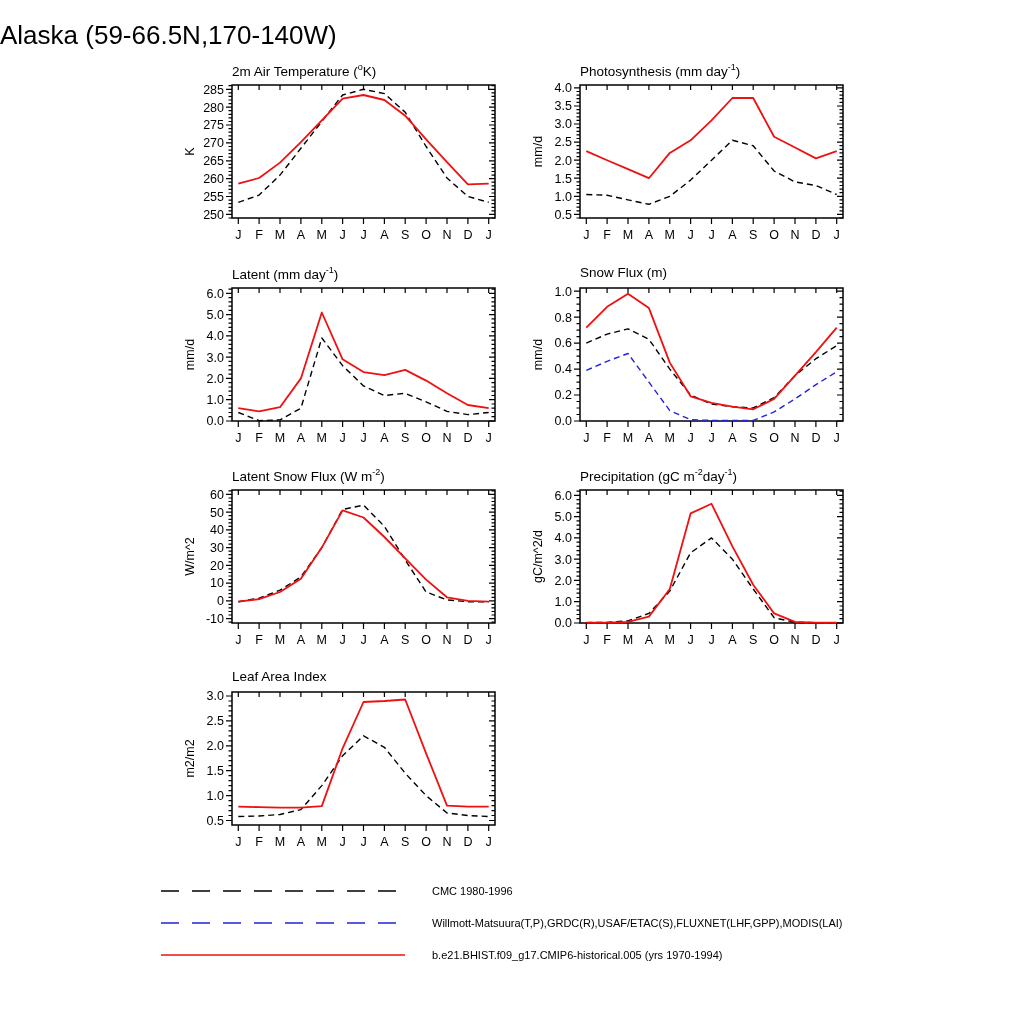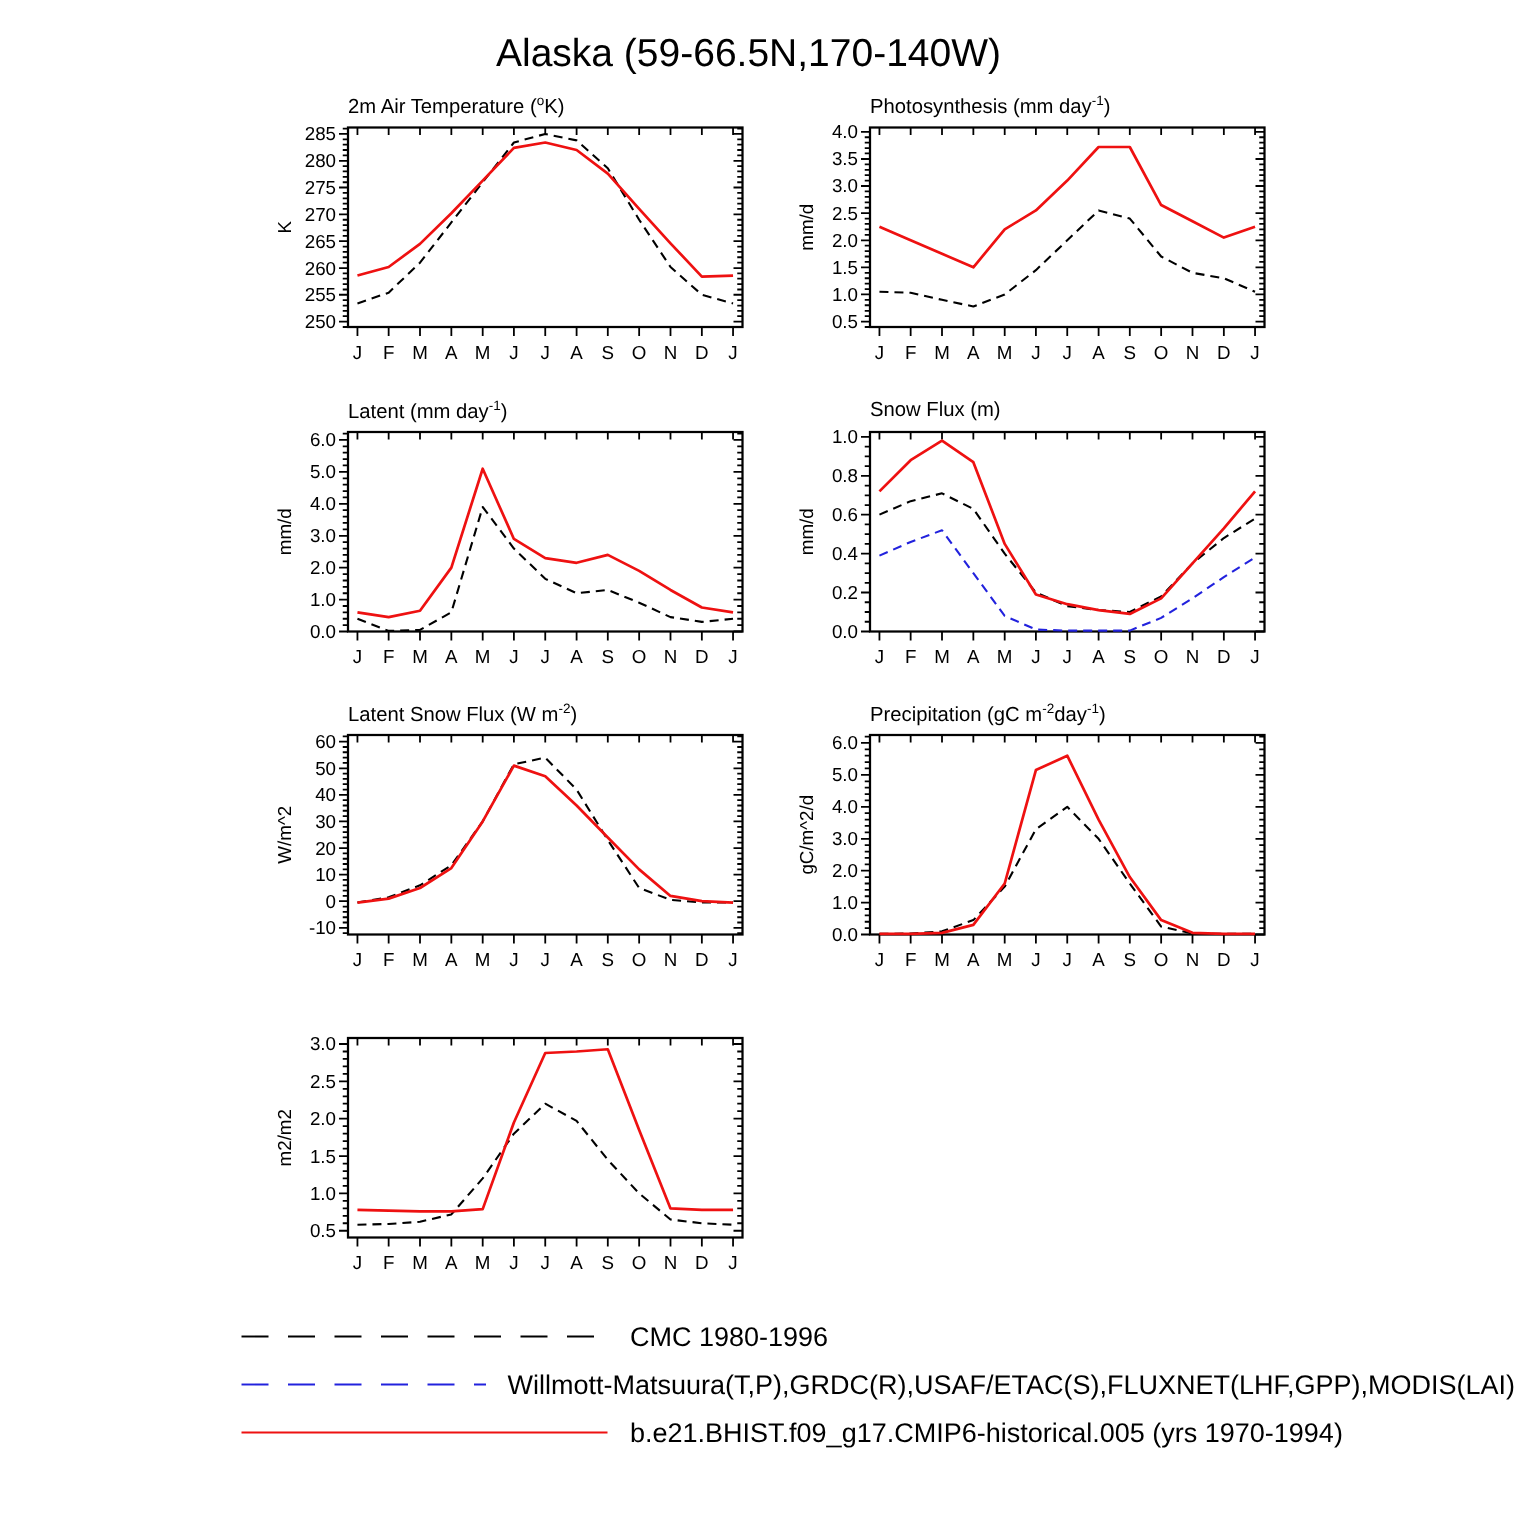--- a/index.html
+++ b/index.html
@@ -1,36 +1,36 @@
 <!DOCTYPE html>
 <html><head>
 <meta charset="utf-8">
 <style>
   html,body{margin:0;padding:0;background:#fff;}
   body{width:1024px;height:1024px;position:relative;overflow:hidden;
        font-family:"Liberation Sans","DejaVu Sans",sans-serif;color:#000;}
   #figure{position:absolute;left:0;top:0;width:1024px;height:1024px;}
-  #main-title{position:absolute;left:0;top:20px;width:998px;text-align:center;
+  #main-title{position:absolute;left:0;top:20px;width:998px;text-align:left;
               font-size:26px;letter-spacing:0px;}
   .panel{position:absolute;width:334px;height:200px;}
   .panel-title{position:absolute;left:56px;top:11px;width:263px;height:18px;
                font-size:13.5px;white-space:nowrap;}
   .panel-title sup{font-size:9px;}
   .panel-ylabel{position:absolute;left:-52px;top:93px;width:133px;height:15px;
                 text-align:center;font-size:12.5px;transform:rotate(-90deg);}
   .panel-svg{position:absolute;left:0;top:26px;}
   .panel-svg text{font-family:"Liberation Sans","DejaVu Sans",sans-serif;font-size:12.5px;fill:#000;}
   
   .p-r1c1{left:176px;top:51px;}  .p-r1c2{left:524px;top:51px;}
   .p-r2c1{left:176px;top:254px;} .p-r2c2{left:524px;top:254px;}
   .p-r3c1{left:176px;top:456px;} .p-r3c2{left:524px;top:456px;}
   .p-r4c1{left:176px;top:658px;}
   #legend{position:absolute;left:160px;top:882px;width:850px;}
   .legend-row{display:flex;align-items:center;height:18px;margin-bottom:14px;}
-  .legend-label{font-size:18px;margin-left:14px;white-space:nowrap;}
+  .legend-label{font-size:11px;margin-left:26px;white-space:nowrap;}
 </style>
 </head>
 <body>
 
 <div id="figure">
 
   <div id="main-title">Alaska (59-66.5N,170-140W)</div>
 
   <div class="panel p-r1c1">
     <div class="panel-title"><span>2m Air Temperature (</span><sup>o</sup><span>K)</span></div>
@@ -215,20 +215,21 @@
         <text x="250.1" y="162" text-anchor="middle">O</text>
         <text x="271.0" y="162" text-anchor="middle">N</text>
         <text x="291.9" y="162" text-anchor="middle">D</text>
         <text x="312.7" y="162" text-anchor="middle">J</text>
         <polyline points="62.3,140.6 83.1,140.4 104.0,138.9 124.9,131.4 145.8,109.1 166.6,70.8 187.5,55.9 208.4,77.2 229.2,107.0 250.1,135.7 271.0,140.4 291.9,140.6 312.7,140.6" fill="none" stroke="#000000" stroke-width="1.4" stroke-linejoin="round" stroke-dasharray="6,4"></polyline>
         <polyline points="62.3,140.6 83.1,140.6 104.0,139.9 124.9,134.6 145.8,107.0 166.6,31.4 187.5,21.8 208.4,64.4 229.2,102.7 250.1,131.4 271.0,139.9 291.9,140.6 312.7,140.6" fill="none" stroke="#ee1111" stroke-width="1.8" stroke-linejoin="round"></polyline>
       </svg>
   </div>
 
   <div class="panel p-r4c1">
+    <div class="panel-title"><span>Leaf Area Index</span></div>
     <div class="panel-ylabel">m2/m2</div>
     <svg class="panel-svg" width="334" height="174">
         <path d="M62.3 8v5M62.3 141v6M83.1 8v5M83.1 141v6M104.0 8v5M104.0 141v6M124.9 8v5M124.9 141v6M145.8 8v5M145.8 141v6M166.6 8v5M166.6 141v6M187.5 8v5M187.5 141v6M208.4 8v5M208.4 141v6M229.2 8v5M229.2 141v6M250.1 8v5M250.1 141v6M271.0 8v5M271.0 141v6M291.9 8v5M291.9 141v6M312.7 8v5M312.7 141v6M56 136.5h-6M319 136.5h-6M56 111.6h-6M319 111.6h-6M56 86.7h-6M319 86.7h-6M56 61.8h-6M319 61.8h-6M56 36.9h-6M319 36.9h-6M56 12.0h-6M319 12.0h-6M56 131.5h-3.5M319 131.5h-3.5M56 126.6h-3.5M319 126.6h-3.5M56 121.6h-3.5M319 121.6h-3.5M56 116.6h-3.5M319 116.6h-3.5M56 106.6h-3.5M319 106.6h-3.5M56 101.6h-3.5M319 101.6h-3.5M56 96.7h-3.5M319 96.7h-3.5M56 91.7h-3.5M319 91.7h-3.5M56 81.7h-3.5M319 81.7h-3.5M56 76.7h-3.5M319 76.7h-3.5M56 71.8h-3.5M319 71.8h-3.5M56 66.8h-3.5M319 66.8h-3.5M56 56.8h-3.5M319 56.8h-3.5M56 51.8h-3.5M319 51.8h-3.5M56 46.9h-3.5M319 46.9h-3.5M56 41.9h-3.5M319 41.9h-3.5M56 31.9h-3.5M319 31.9h-3.5M56 26.9h-3.5M319 26.9h-3.5M56 21.9h-3.5M319 21.9h-3.5M56 17.0h-3.5M319 17.0h-3.5" stroke="#000" stroke-width="1.2" fill="none"></path>
         <rect x="56" y="8" width="263" height="133" fill="none" stroke="#000" stroke-width="1.5"></rect>
         <text x="48" y="140.8" text-anchor="end">0.5</text>
         <text x="48" y="115.9" text-anchor="end">1.0</text>
         <text x="48" y="91.0" text-anchor="end">1.5</text>
         <text x="48" y="66.1" text-anchor="end">2.0</text>
         <text x="48" y="41.2" text-anchor="end">2.5</text>
         <text x="48" y="16.3" text-anchor="end">3.0</text>

